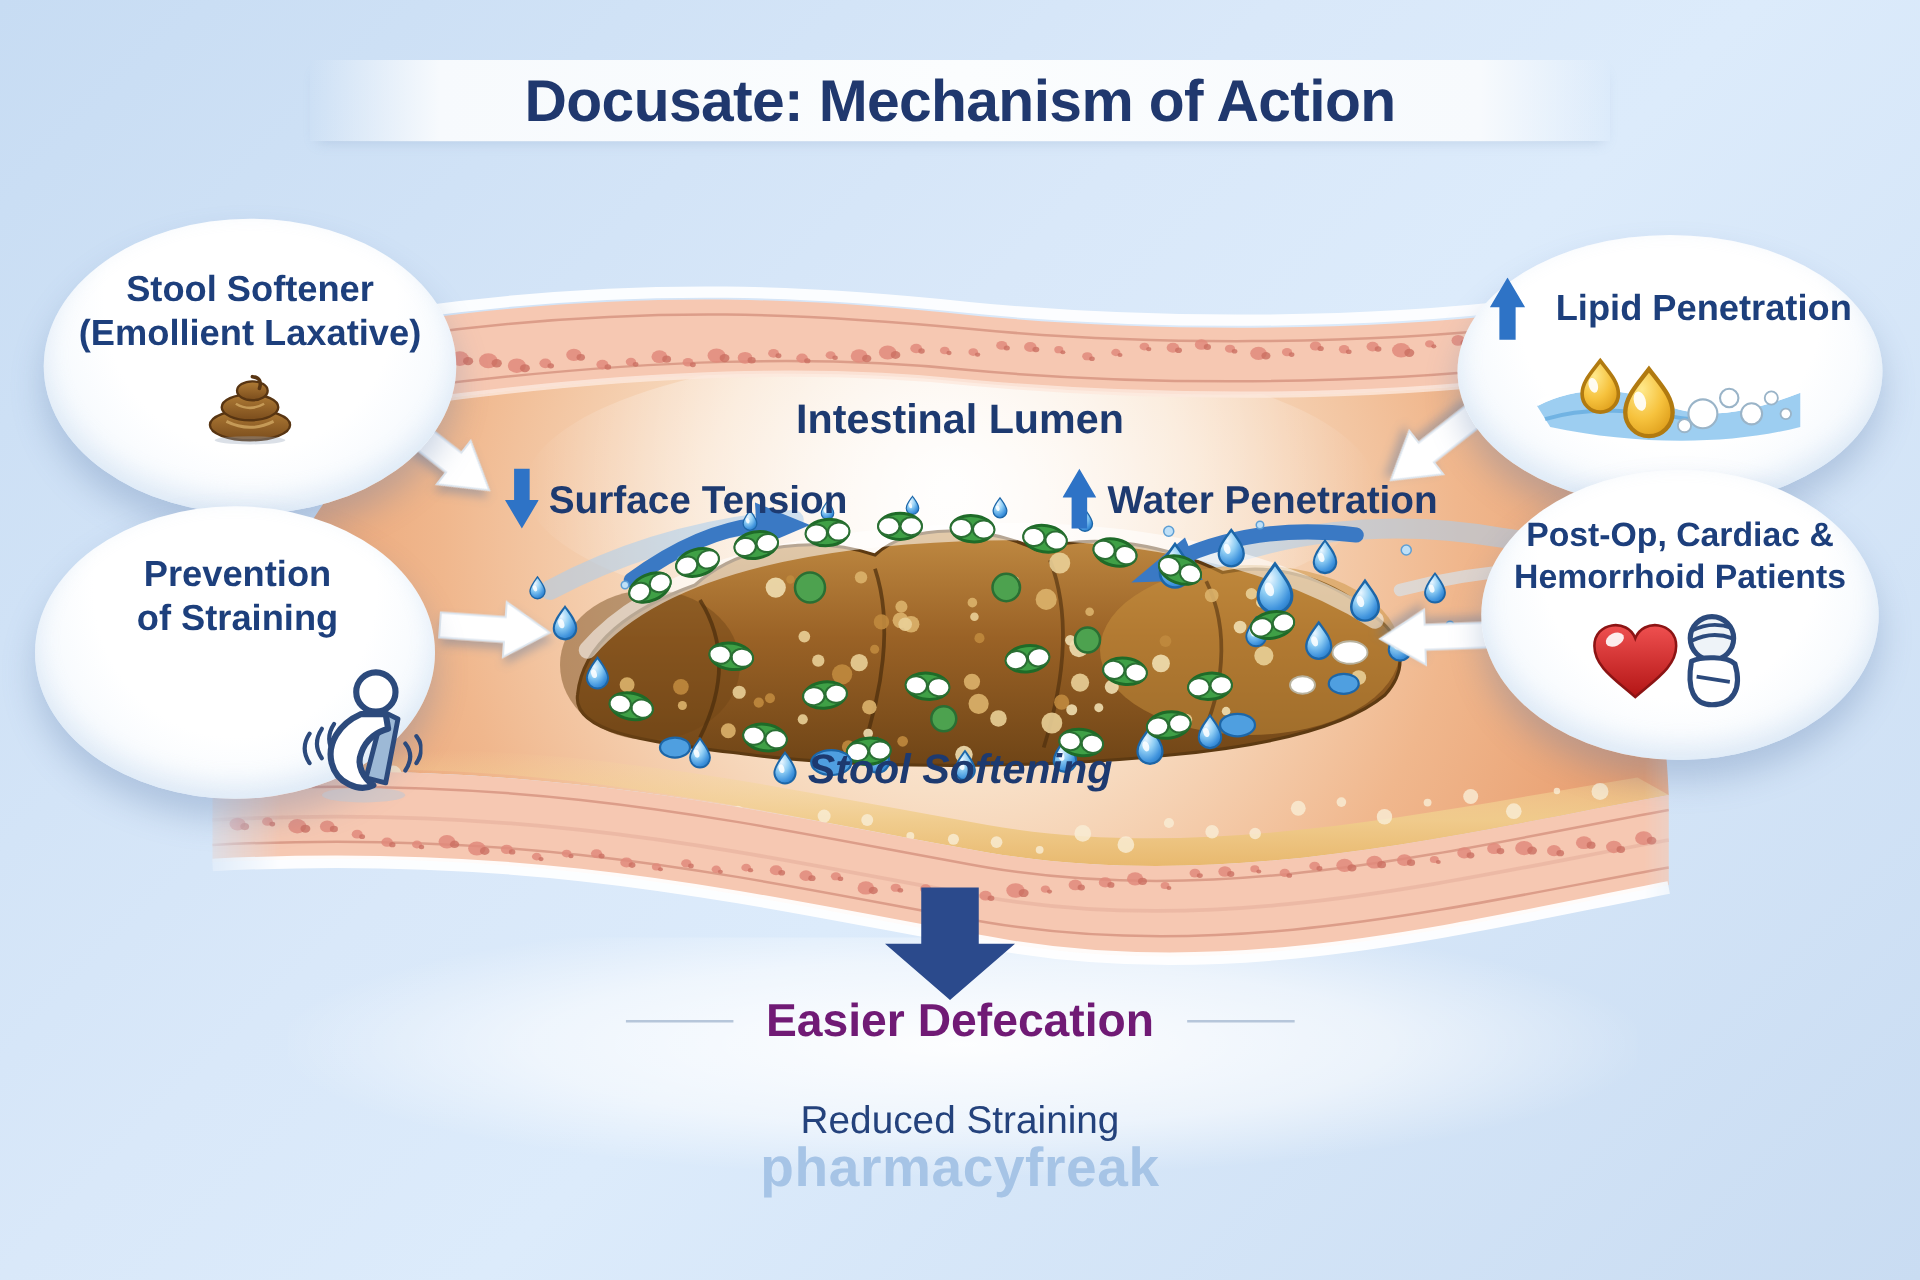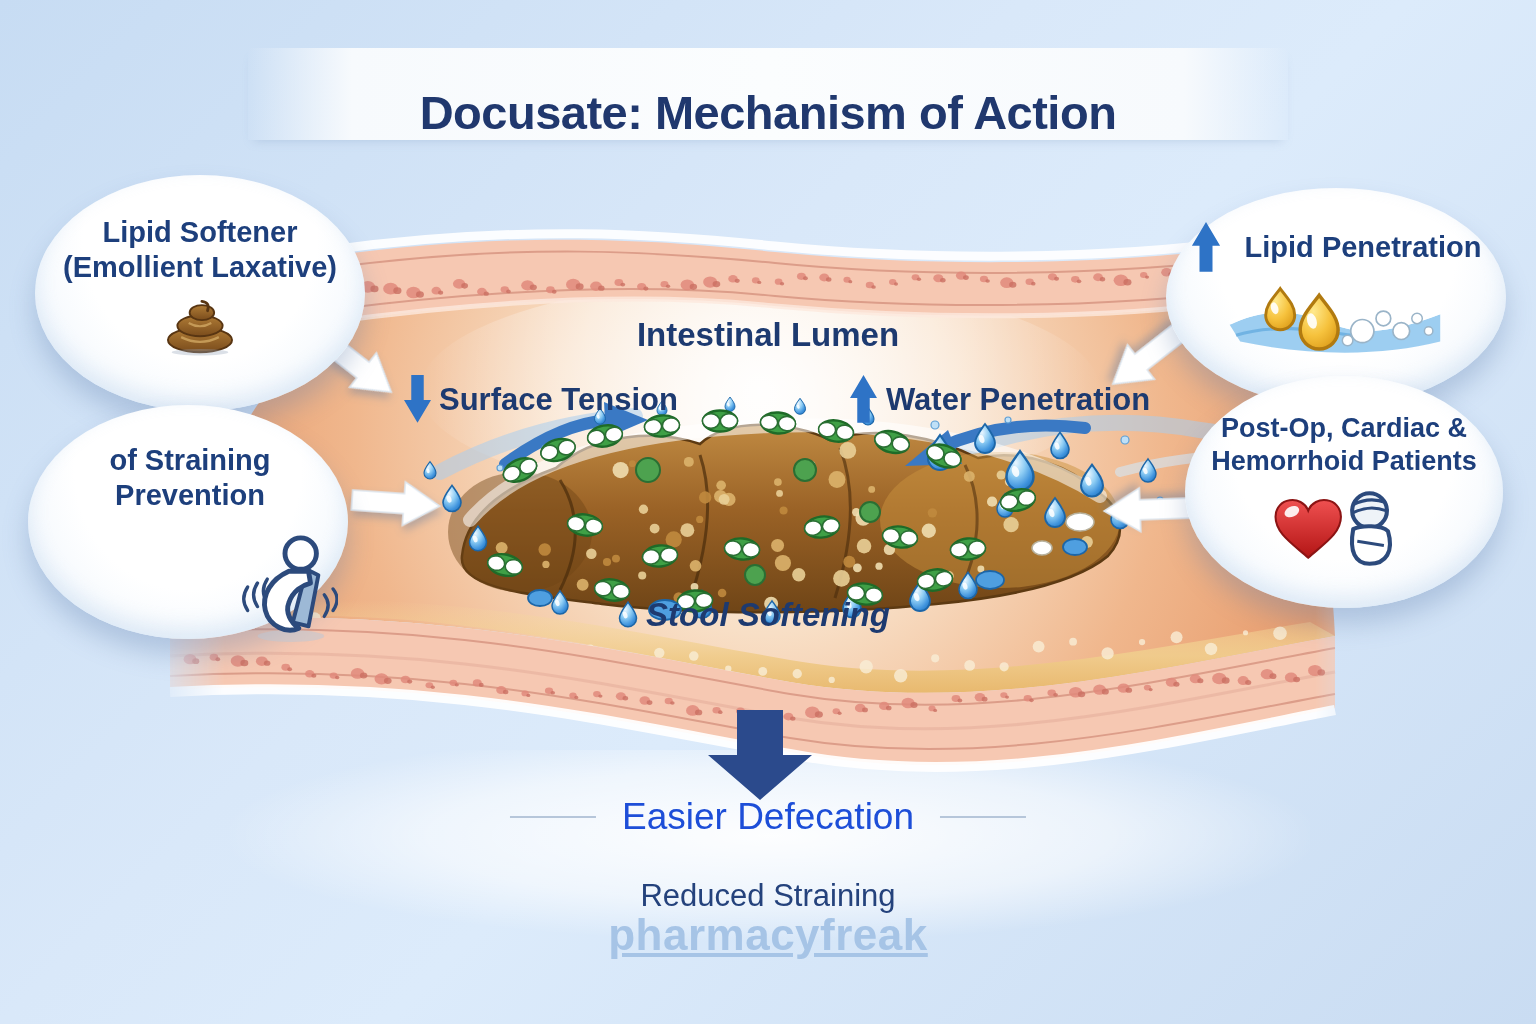--- a/index.html
+++ b/index.html
@@ -8,24 +8,24 @@
     font-family:"Liberation Sans",sans-serif;
     background:linear-gradient(135deg,#c7dcf3 0%,#d9e8f9 40%,#dcebfb 55%,#c9dcf2 100%);
   }
   .stage{position:relative;width:1536px;height:1024px;overflow:hidden;}
 
   .outcome-glow{position:absolute;left:230px;top:750px;width:1080px;height:190px;z-index:0;
     background:radial-gradient(ellipse at 50% 45%, rgba(255,255,255,.95) 0%, rgba(255,255,255,.55) 45%, rgba(255,255,255,0) 72%);}
 
   svg.illustration{position:absolute;left:0;top:0;z-index:1;}
 
-  .title-band{position:absolute;left:248px;top:48px;width:1040px;height:92px;z-index:4;
+  .title-band{position:absolute;left:248px;top:48px;width:1040px;height:65px;z-index:4;
     background:linear-gradient(90deg, rgba(248,251,254,0) 0%, #f7fafd 10%, #fbfdfe 50%, #f7fafd 90%, rgba(248,251,254,0) 100%);
     box-shadow:0 6px 10px -6px rgba(120,150,190,.35);
-    display:flex;align-items:flex-end;justify-content:center;}
+    display:flex;align-items:center;justify-content:center;}
   .title-band h1{margin:0;font-size:47px;font-weight:bold;color:#20386e;letter-spacing:-0.5px;}
 
   .bubble{position:absolute;border-radius:50%;z-index:3;
     background:radial-gradient(ellipse at 50% 28%, #ffffff 50%, #f3f8fd 78%, #e7eff9 100%);
     box-shadow:0 16px 26px rgba(96,128,172,.33), inset 0 -10px 20px rgba(190,212,238,.45);
     display:flex;flex-direction:column;align-items:center;justify-content:flex-start;}
   .bubble .b-text{color:#1d3f7c;font-weight:bold;text-align:center;line-height:1.22;}
 
   .bubble-tl{left:35px;top:175px;width:330px;height:196px;padding-top:40px;}
   .bubble-tl .b-text{font-size:29px;}
@@ -45,26 +45,26 @@
   .diagram-label{position:absolute;z-index:4;color:#1d3a70;font-weight:bold;white-space:nowrap;}
   .label-lumen{left:50%;transform:translateX(-50%);top:316px;font-size:33px;}
   .label-st{left:404px;top:374px;font-size:31px;display:flex;align-items:flex-start;gap:8px;}
   .label-wp{left:850px;top:374px;font-size:31px;display:flex;align-items:flex-start;gap:9px;}
   .label-st span,.label-wp span{line-height:52px;}
   .label-ss{left:50%;transform:translateX(-50%);top:596px;font-size:33px;font-style:italic;}
 
   .outcome-primary{position:absolute;left:50%;transform:translateX(-50%);top:796px;z-index:4;
     display:flex;align-items:center;gap:26px;white-space:nowrap;}
   .outcome-primary .rule{width:86px;height:2px;background:#b6c6da;}
-  .outcome-primary .txt{font-size:37px;font-weight:normal;color:#1d4ed8;}
+  .outcome-primary .txt{font-size:37px;font-weight:bold;color:#701a75;}
   .outcome-secondary{position:absolute;left:50%;transform:translateX(-50%);top:842px;z-index:4;
     font-size:31px;color:#24427c;margin-top:36px;}
 
   .watermark{position:absolute;left:50%;transform:translateX(-50%);top:910px;z-index:4;
-    font-size:44px;font-weight:bold;color:#a6c4e6;letter-spacing:0.5px;text-decoration:underline;}
+    font-size:44px;font-weight:bold;color:#a6c4e6;letter-spacing:0.5px;}
 </style>
 </head>
 <body>
 
 <div class="stage">
 
   <div class="outcome-glow"></div>
 
   <svg class="illustration" width="1536" height="1024" viewBox="0 0 1536 1024">
     <defs>
@@ -518,42 +518,42 @@
     <use href="#whiteArrow" transform="translate(1192,508) rotate(178)" fill="#ffffff" stroke="#dde6ef" stroke-width="1.5" filter="url(#fShadow)"></use>
 
     <polygon points="737,710 783,710 783,755 812,755 760,800 708,755 737,755" fill="#2b4a8c"></polygon>
   </svg>
 
   <div class="title-band">
     <h1>Docusate: Mechanism of Action</h1>
   </div>
 
   <div class="bubble bubble-tl">
-    <div class="b-text">Lipid Softener</div>
+    <div class="b-text">Stool Softener</div>
     <div class="b-text">(Emollient Laxative)</div>
     <svg class="tl-poop" width="96" height="66" viewBox="0 0 100 70">
       <defs>
           <linearGradient id="gPoop" x1="0" y1="0" x2="0" y2="1">
         <stop offset="0" stop-color="#b07c36"></stop>
             <stop offset="1" stop-color="#7a4c1c"></stop>
           </linearGradient>
         </defs>
       <ellipse cx="50" cy="53" rx="34" ry="13" fill="url(#gPoop)" stroke="#583512" stroke-width="2"></ellipse>
       <ellipse cx="50" cy="38" rx="24" ry="11" fill="url(#gPoop)" stroke="#583512" stroke-width="2"></ellipse>
       <ellipse cx="52" cy="24" rx="13" ry="8" fill="url(#gPoop)" stroke="#583512" stroke-width="2"></ellipse>
       <path d="M52,12 q9,1 6,10" fill="none" stroke="#583512" stroke-width="3" stroke-linecap="round"></path>
       <path d="M30,50 q20,10 40,0" fill="none" stroke="#caa05c" stroke-width="2.5" opacity="0.9"></path>
       <path d="M38,35 q12,7 24,0" fill="none" stroke="#caa05c" stroke-width="2.2" opacity="0.9"></path>
       <ellipse cx="50" cy="66" rx="30" ry="3.5" fill="#97a7bb" opacity="0.35"></ellipse>
     </svg>
   </div>
 
   <div class="bubble bubble-bl">
+    <div class="b-text">Prevention</div>
     <div class="b-text">of Straining</div>
-    <div class="b-text">Prevention</div>
     <svg class="bl-person" width="108" height="120" viewBox="0 0 110 120">
       <ellipse cx="62" cy="112" rx="34" ry="6" fill="#b9c7d8" opacity="0.5"></ellipse>
       <path d="M18,62 q-8,12 0,24" fill="none" stroke="#2c4a7c" stroke-width="3.4" stroke-linecap="round"></path>
       <path d="M28,58 q-8,12 0,24" fill="none" stroke="#2c4a7c" stroke-width="3.4" stroke-linecap="round"></path>
       <path d="M38,54 q-8,12 0,24" fill="none" stroke="#2c4a7c" stroke-width="3.4" stroke-linecap="round"></path>
       <path d="M96,70 q8,10 0,22" fill="none" stroke="#2c4a7c" stroke-width="3.4" stroke-linecap="round"></path>
       <path d="M105,64 q8,10 0,22" fill="none" stroke="#2c4a7c" stroke-width="3.4" stroke-linecap="round"></path>
       <path d="M78,44 L64,98 L80,102 L90,50 Z" fill="#9db9d6" stroke="#2c4a7c" stroke-width="4" stroke-linejoin="round"></path>
       <circle cx="72" cy="28" r="16" fill="#ffffff" stroke="#2c4a7c" stroke-width="5"></circle>
       <path d="M60,46 C42,54 32,70 36,86 C40,102 58,110 70,104 C62,98 56,88 60,78 C64,66 74,60 82,58 L80,46 Z" fill="#ffffff" stroke="#2c4a7c" stroke-width="5" stroke-linejoin="round"></path>

